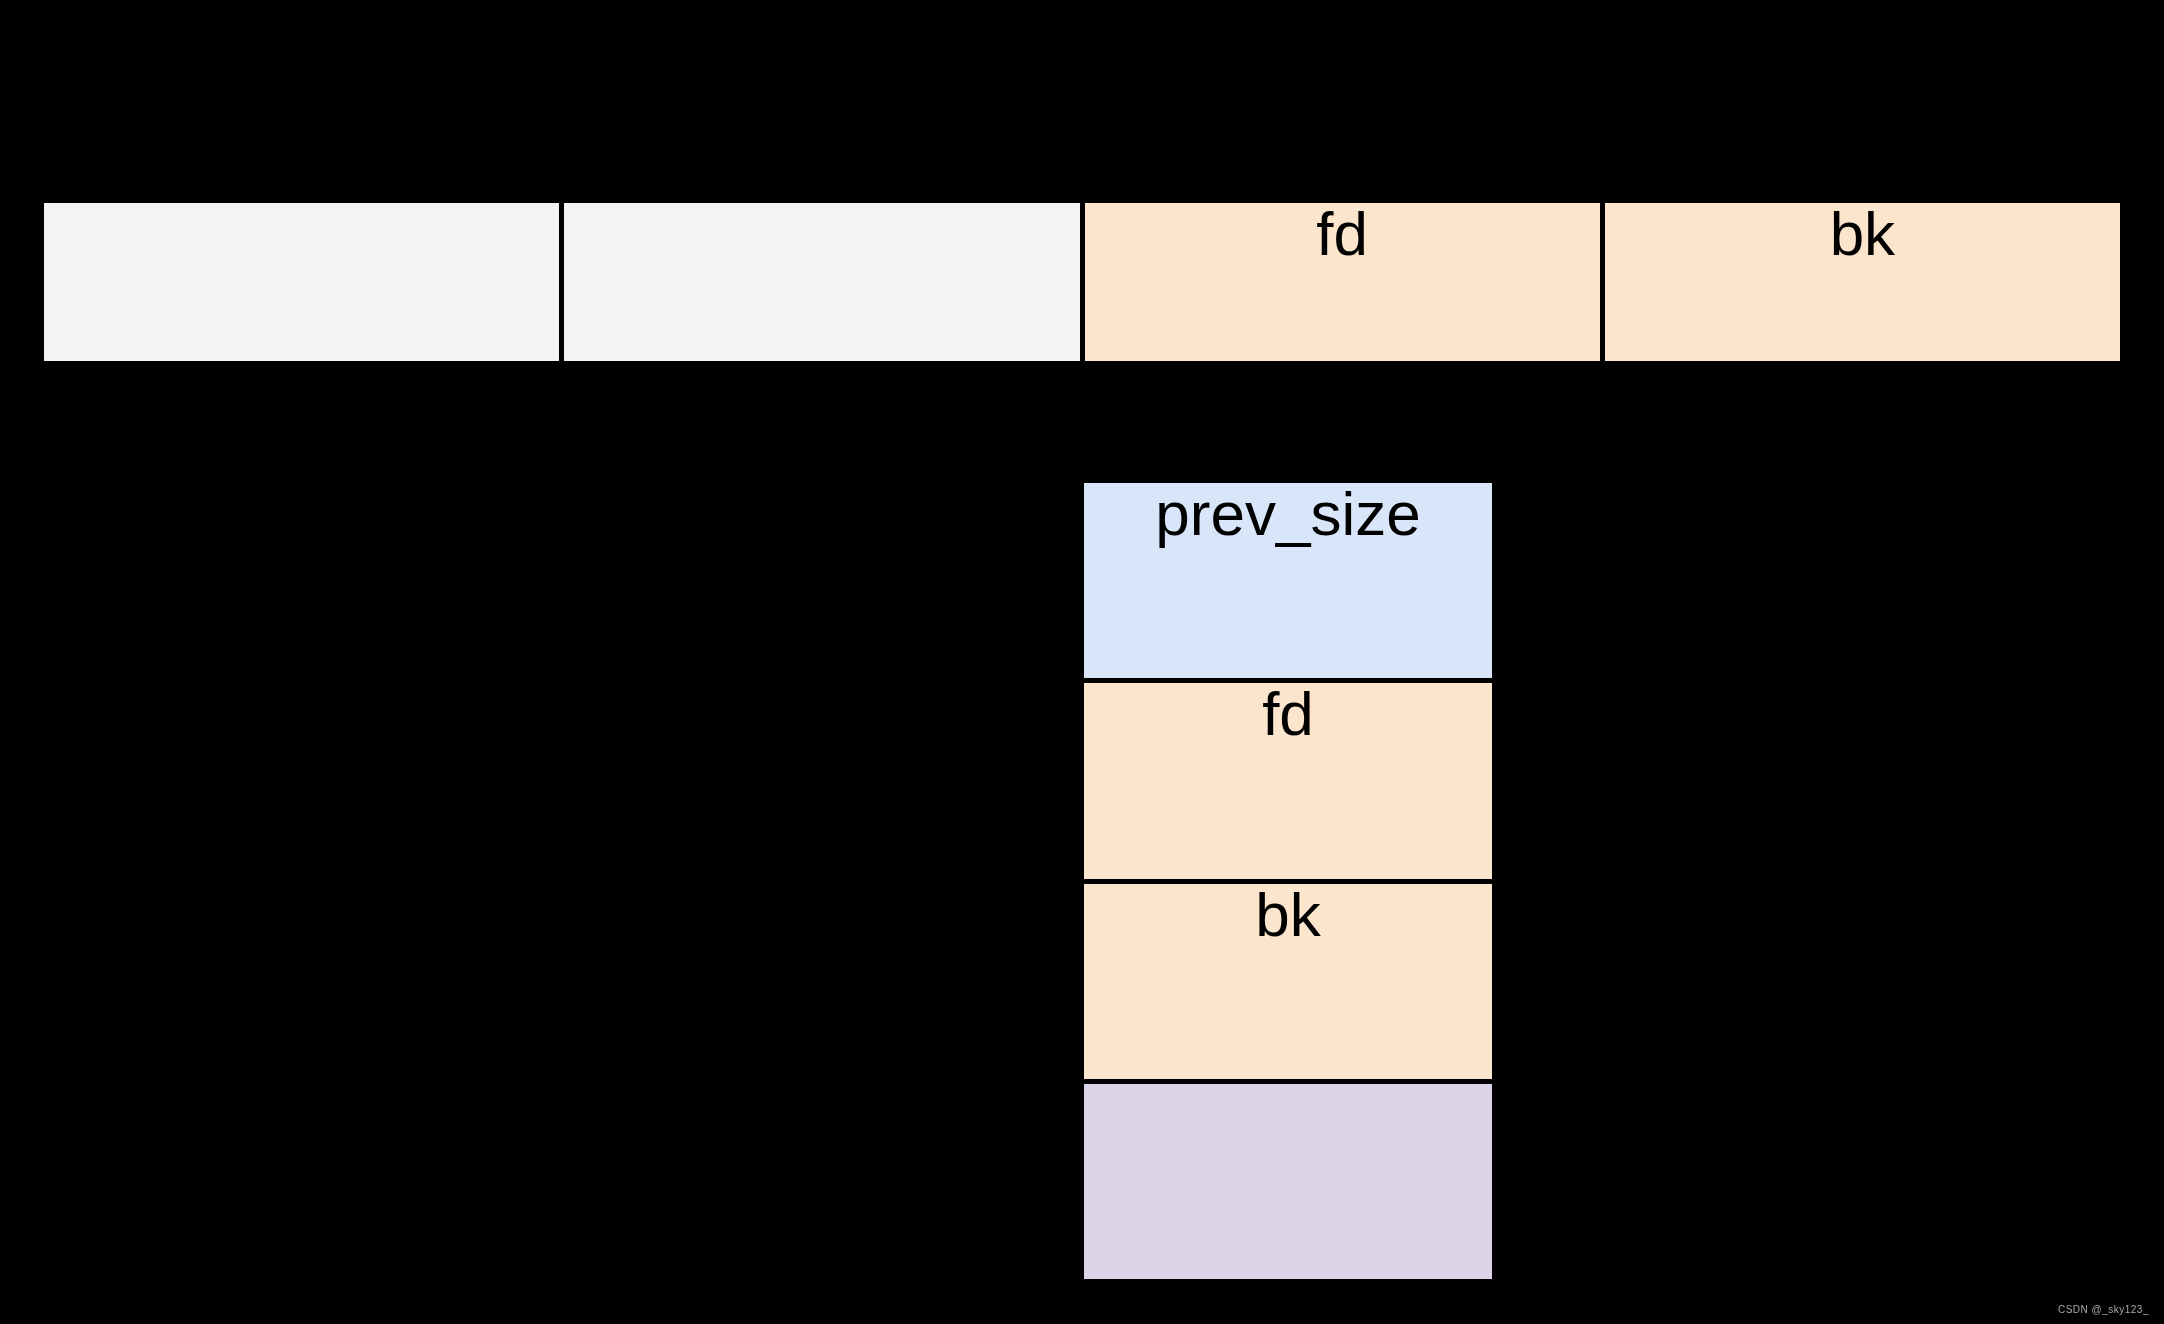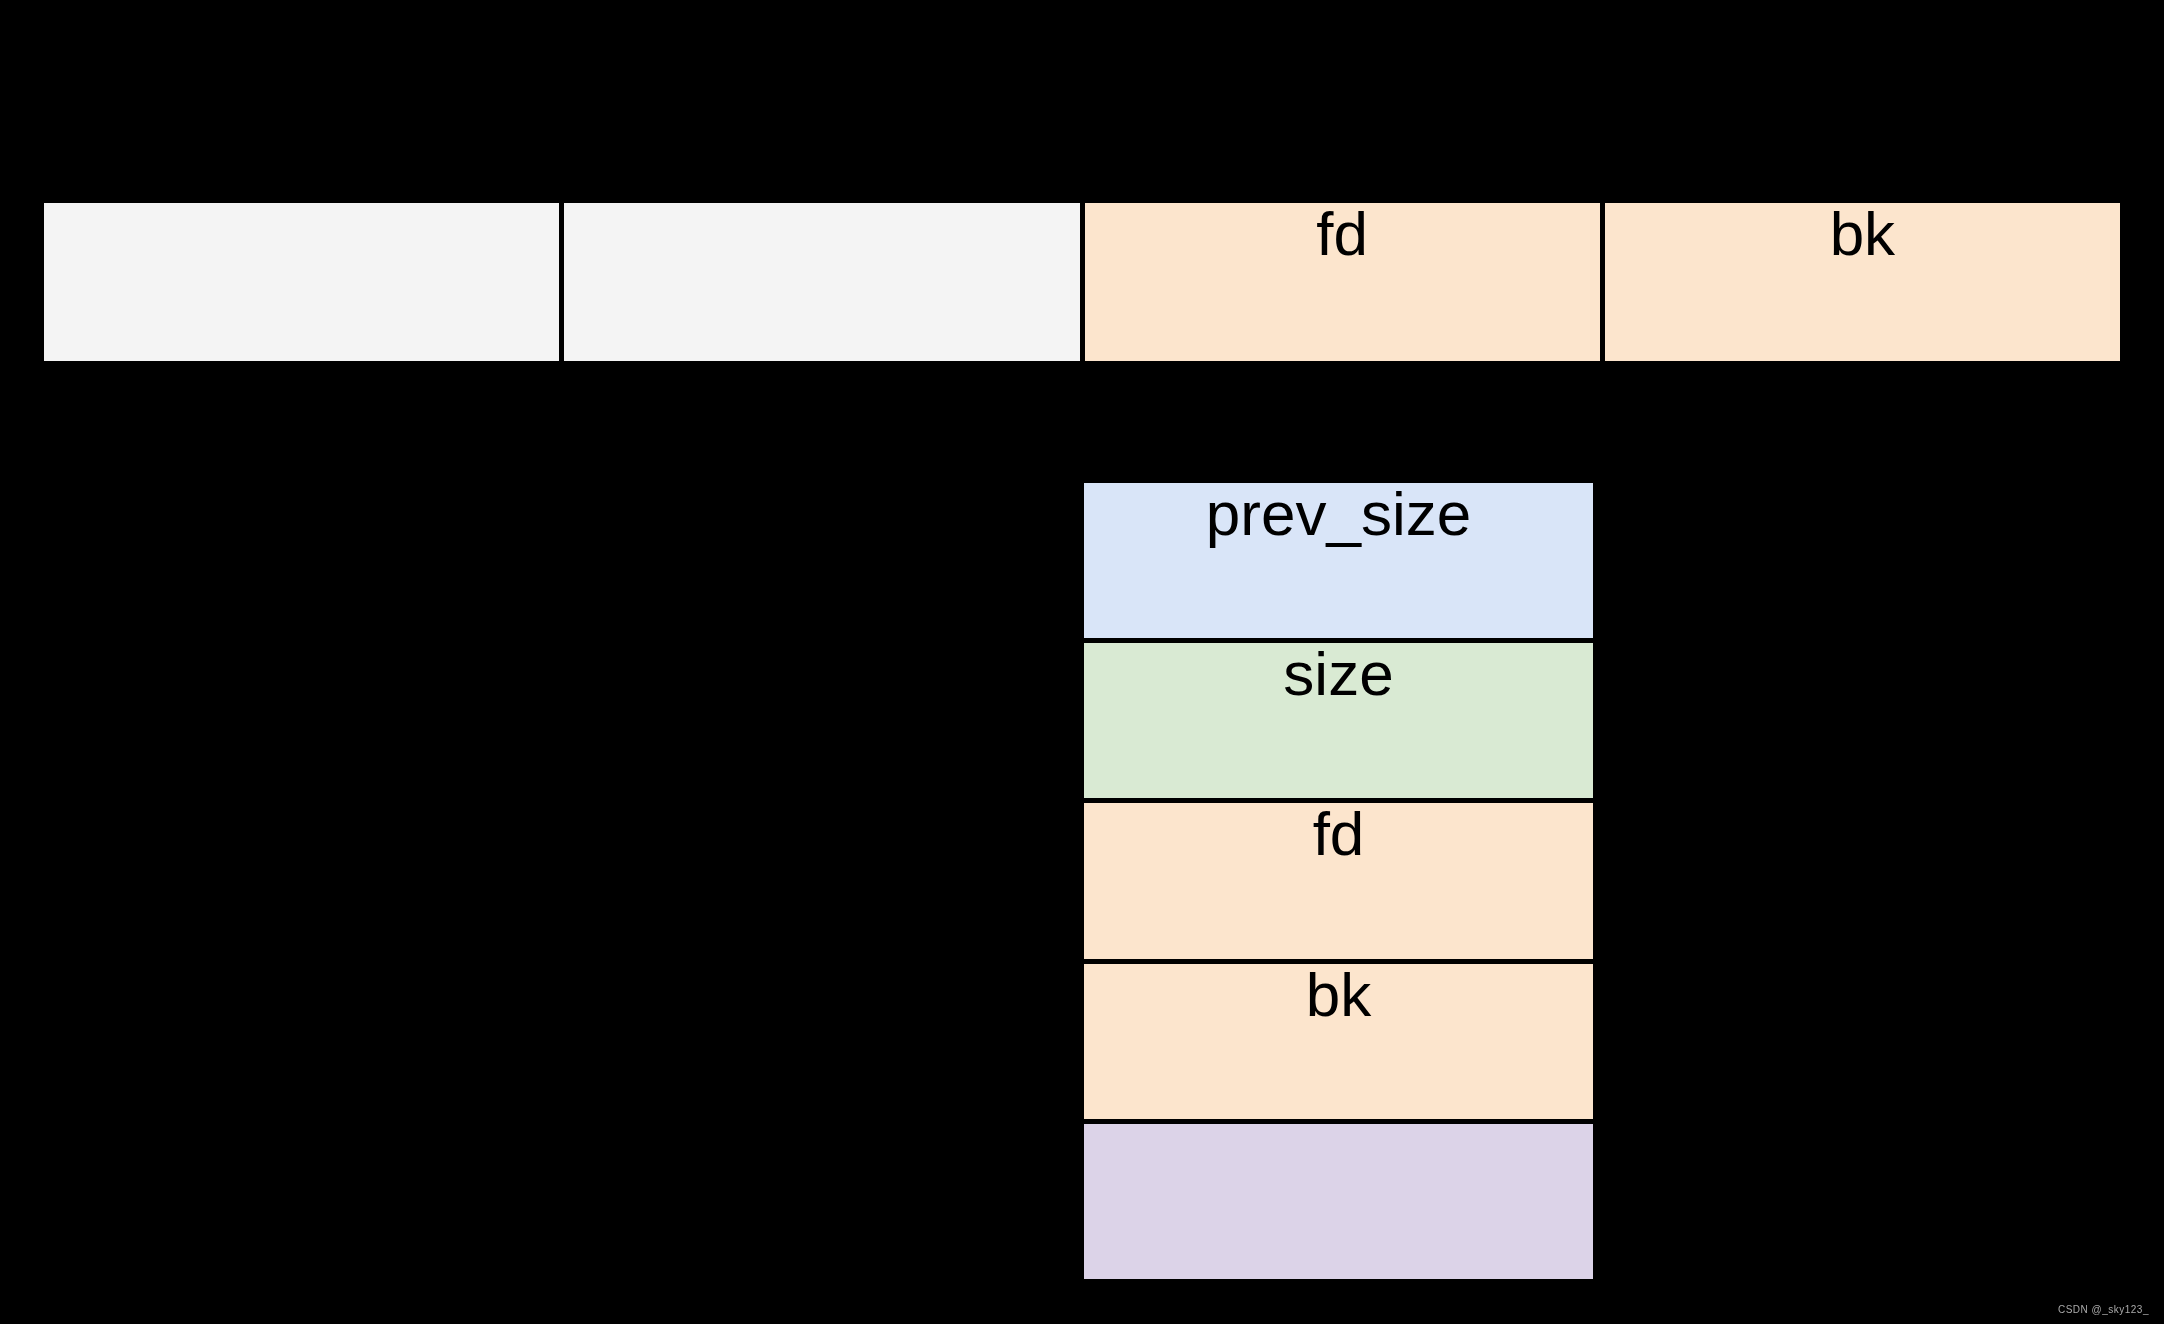--- a/index.html
+++ b/index.html
@@ -26,21 +26,21 @@
   .top-row .cell {
     flex: 1 1 0;
   }
   .top-row .cell + .cell {
     border-left: 5px solid #000000;
   }
   .chunk-stack {
     position: absolute;
     left: 1084px;
     top: 483px;
-    width: 509px;
+    width: 408px;
     height: 796px;
     display: flex;
     flex-direction: column;
   }
   .chunk-stack .cell {
     flex: 1 1 0;
   }
   .chunk-stack .cell + .cell {
     border-top: 5px solid #000000;
   }
@@ -80,23 +80,20 @@
     </div>
     <div class="cell" style="background-color: rgb(252, 229, 205);">
       <span class="cell-label">bk</span>
     </div>
   </div>
 
   <div class="chunk-stack">
     <div class="cell" style="background-color: rgb(217, 229, 248);">
       <span class="cell-label">prev_size</span>
     </div>
-    <div class="cell" style="background-color: rgb(217, 234, 211);">
-      <span class="cell-label">size</span>
-    </div>
     <div class="cell" style="background-color: rgb(252, 229, 205);">
       <span class="cell-label">fd</span>
     </div>
     <div class="cell" style="background-color: rgb(252, 229, 205);">
       <span class="cell-label">bk</span>
     </div>
     <div class="cell" style="background-color: rgb(220, 211, 232);">
       <span class="cell-label"></span>
     </div>
   </div>

